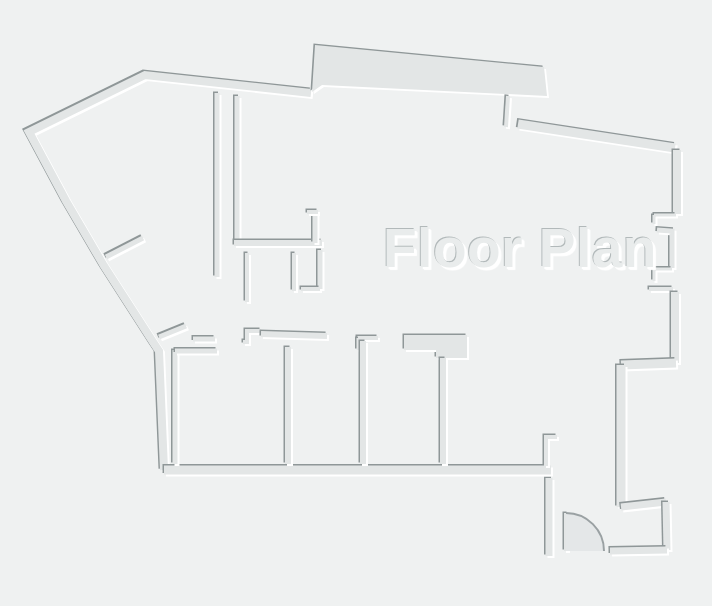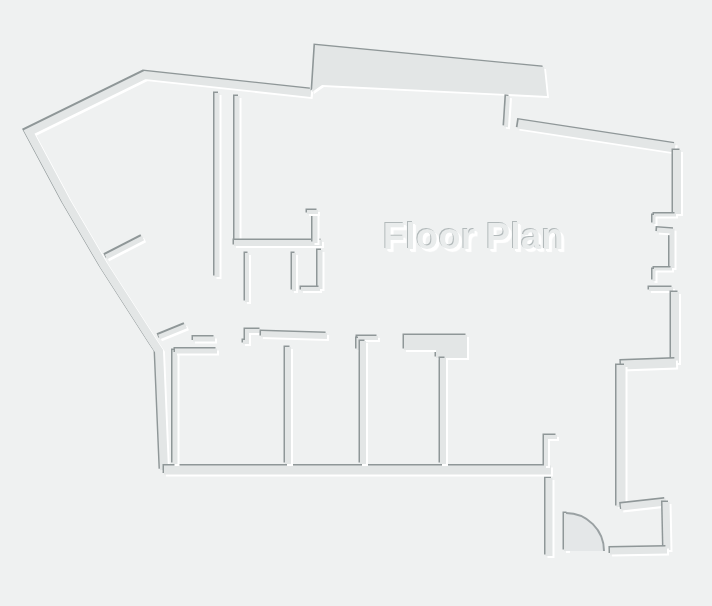--- a/index.html
+++ b/index.html
@@ -7,21 +7,21 @@
     position:relative;
     width:712px;height:606px;
     background:#eff1f1;
     overflow:hidden;
     font-family:"Liberation Sans", sans-serif;
   }
   #plan-svg{display:block;position:absolute;left:0;top:0;}
   .plan-title{
     position:absolute;
     left:383px;top:216px;
-    font-size:36px;
+    font-size:55px;
     font-weight:bold;
     letter-spacing:0.5px;
     color:#e9ecec;
     text-shadow:-1px -1px 0 #b2b9ba, 2px 2px 0 #ffffff, 3px 3px 1px #ffffff;
     white-space:nowrap;
     user-select:none;
   }
 </style>
 </head>
 <body>

